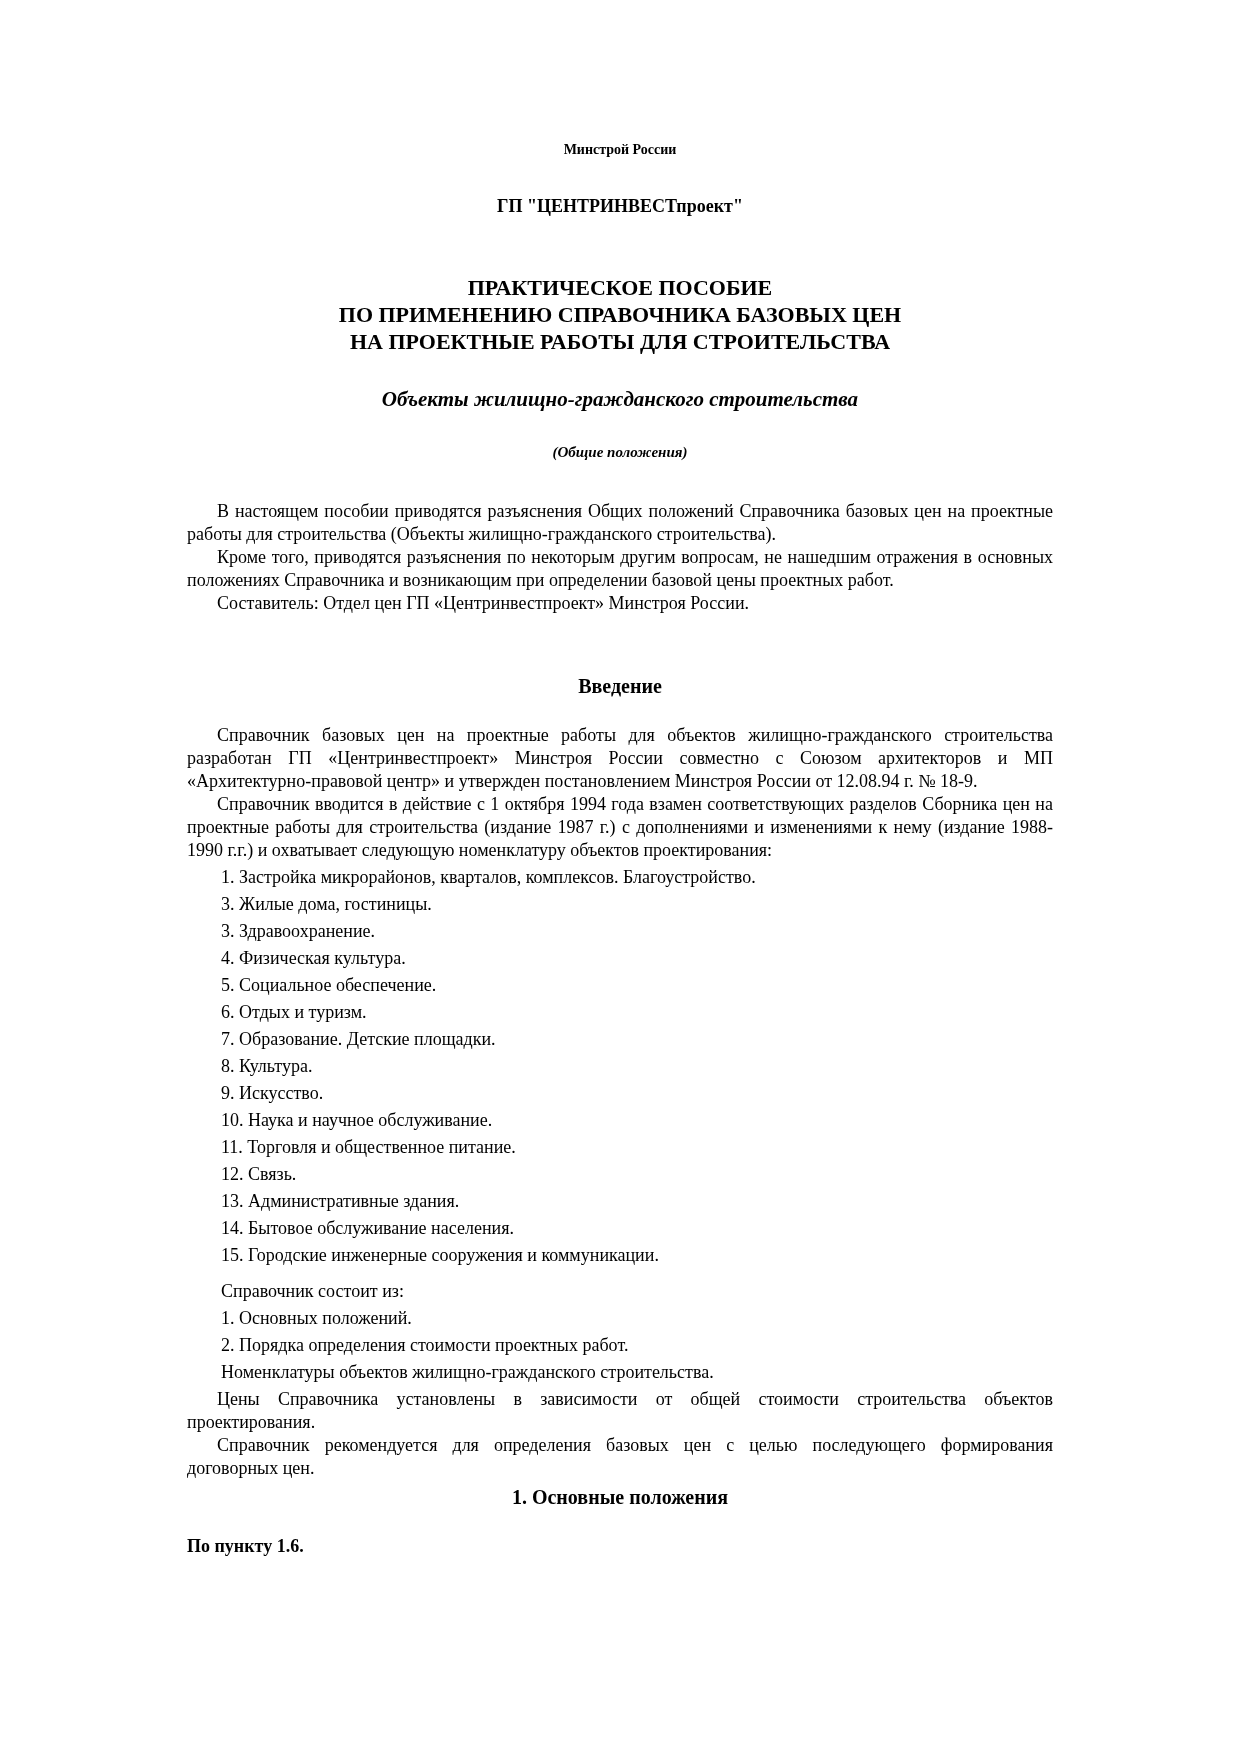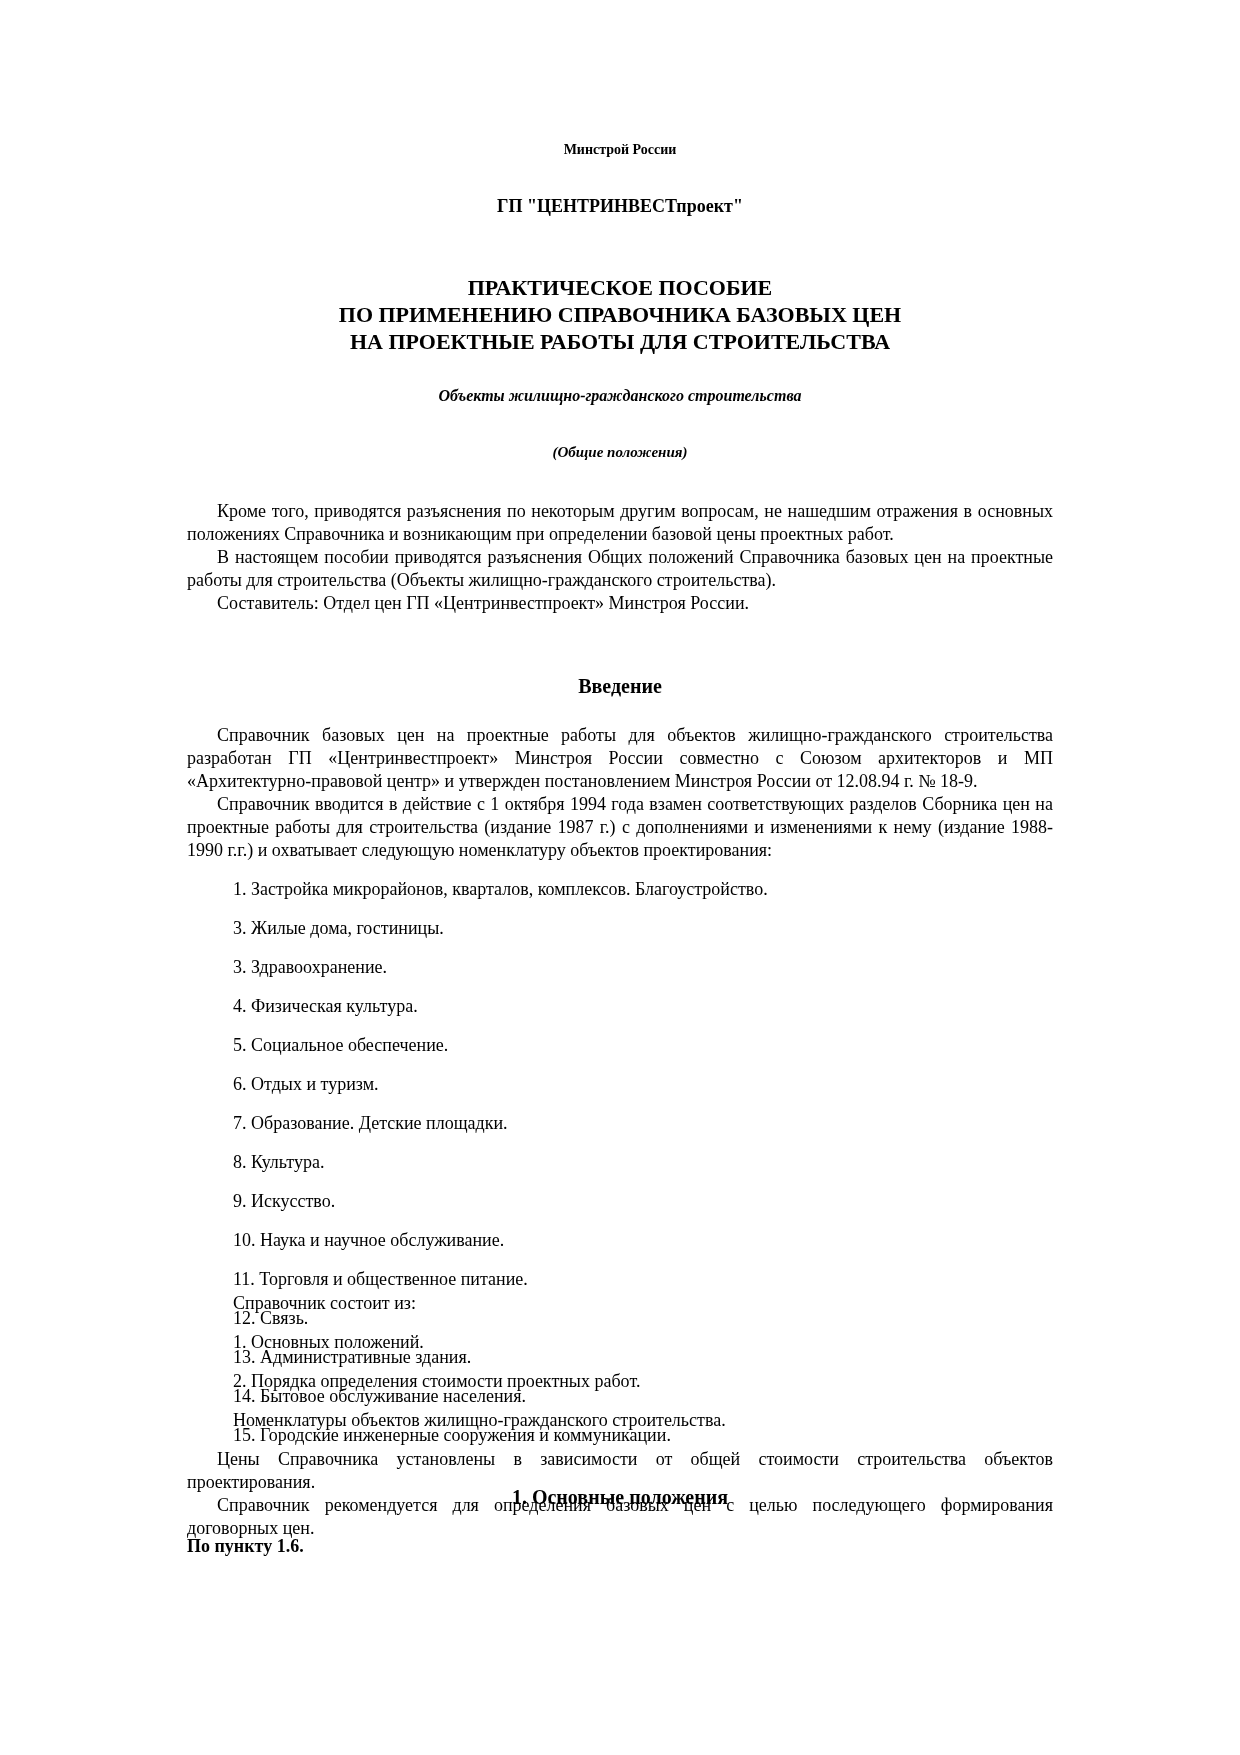--- a/index.html
+++ b/index.html
@@ -3,25 +3,25 @@
 <meta charset="utf-8">
 <style>
   html, body { margin: 0; padding: 0; background: #ffffff; }
   body { width: 1240px; height: 1755px; position: relative; overflow: hidden;
          font-family: "Liberation Serif", serif; color: #000; }
   .page { position: absolute; left: 187px; top: 0; width: 866px; }
   .center { text-align: center; }
   .org1 { position: absolute; top: 142px; left: 0; width: 100%; font-weight: bold; font-size: 14px; }
   .org2 { position: absolute; top: 196px; left: 0; width: 100%; font-weight: bold; font-size: 18px; }
   .title { position: absolute; top: 274px; left: 0; width: 100%; font-weight: bold; font-size: 22px; line-height: 27px; }
-  .subtitle { position: absolute; top: 387px; left: 0; width: 100%; font-weight: bold; font-style: italic; font-size: 16px; }
+  .subtitle { position: absolute; top: 387px; left: 0; width: 100%; font-weight: bold; font-style: italic; font-size: 21px; }
   .subtitle2 { position: absolute; top: 444px; left: 0; width: 100%; font-weight: bold; font-style: italic; font-size: 15px; }
   .body-block { position: absolute; left: 0; width: 100%; font-size: 18px; line-height: 23px; }
   .p { text-align: justify; text-indent: 30px; margin: 0; }
-  .li { margin: 16px; padding-left: 30px; }
+  .li { margin: 4px; padding-left: 30px; }
   .h2 { font-weight: bold; font-size: 20px; text-align: center; }
   .h3 { font-weight: bold; font-size: 18px; text-align: left; }
 </style>
 </head>
 <body>
 
 <div class="page">
 
   <div class="org1 center">Минстрой России</div>
   <div class="org2 center">ГП "ЦЕНТРИНВЕСТпроект"</div>
@@ -29,22 +29,22 @@
   <div class="title center">
     <div>ПРАКТИЧЕСКОЕ ПОСОБИЕ</div>
     <div>ПО ПРИМЕНЕНИЮ СПРАВОЧНИКА БАЗОВЫХ ЦЕН</div>
     <div>НА ПРОЕКТНЫЕ РАБОТЫ ДЛЯ СТРОИТЕЛЬСТВА</div>
   </div>
 
   <div class="subtitle center">Объекты жилищно-гражданского строительства</div>
   <div class="subtitle2 center">(Общие положения)</div>
 
   <div class="body-block" style="top:500px;">
+    <p class="p">В настоящем пособии приводятся разъяснения Общих положений Справочника базовых цен на проектные работы для строительства (Объекты жилищно-гражданского строительства).</p>
     <p class="p">Кроме того, приводятся разъяснения по некоторым другим вопросам, не нашедшим отражения в основных положениях Справочника и возникающим при определении базовой цены проектных работ.</p>
-    <p class="p">В настоящем пособии приводятся разъяснения Общих положений Справочника базовых цен на проектные работы для строительства (Объекты жилищно-гражданского строительства).</p>
     <p class="p">Составитель: Отдел цен ГП «Центринвестпроект» Минстроя России.</p>
   </div>
 
   <div class="body-block h2" style="top:675px;">Введение</div>
 
   <div class="body-block" style="top:724px;">
     <p class="p">Справочник базовых цен на проектные работы для объектов жилищно-гражданского строительства разработан ГП «Центринвестпроект» Минстроя России совместно с Союзом архитекторов и МП «Архитектурно-правовой центр» и утвержден постановлением Минстроя России от 12.08.94 г. № 18-9.</p>
     <p class="p">Справочник вводится в действие с 1 октября 1994 года взамен соответствующих разделов Сборника цен на проектные работы для строительства (издание 1987 г.) с дополнениями и изменениями к нему (издание 1988-1990 г.г.) и охватывает следующую номенклатуру объектов проектирования:</p>
     <p class="li">1. Застройка микрорайонов, кварталов, комплексов. Благоустройство.</p>
     <p class="li">3. Жилые дома, гостиницы.</p>

